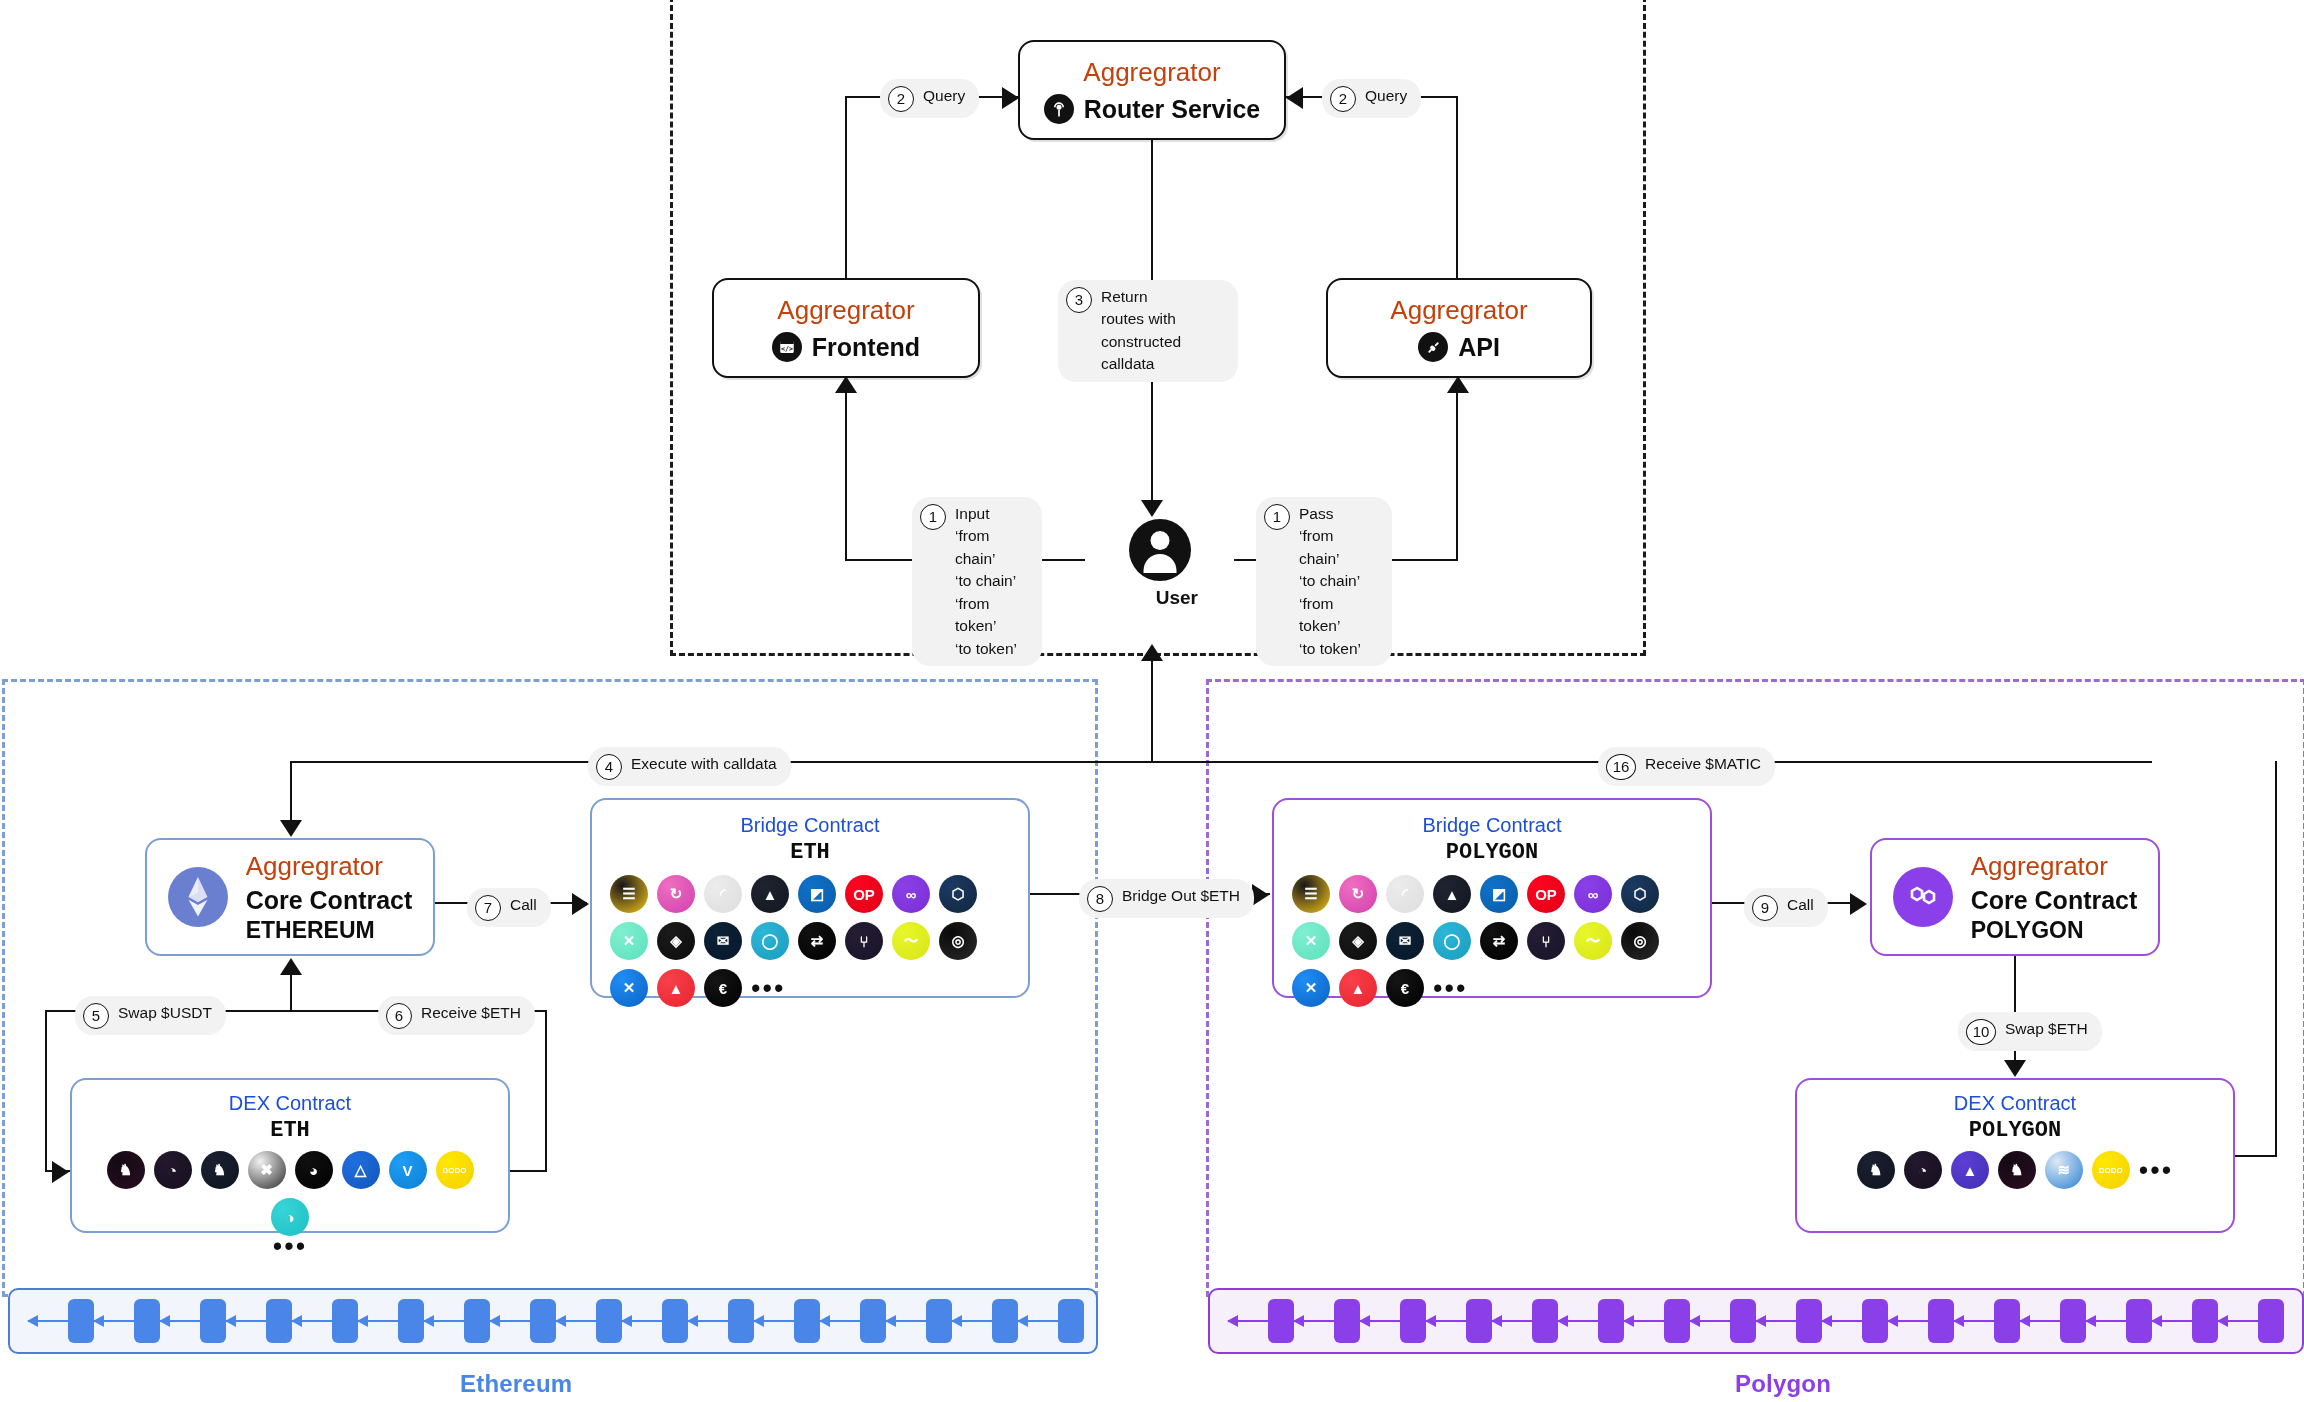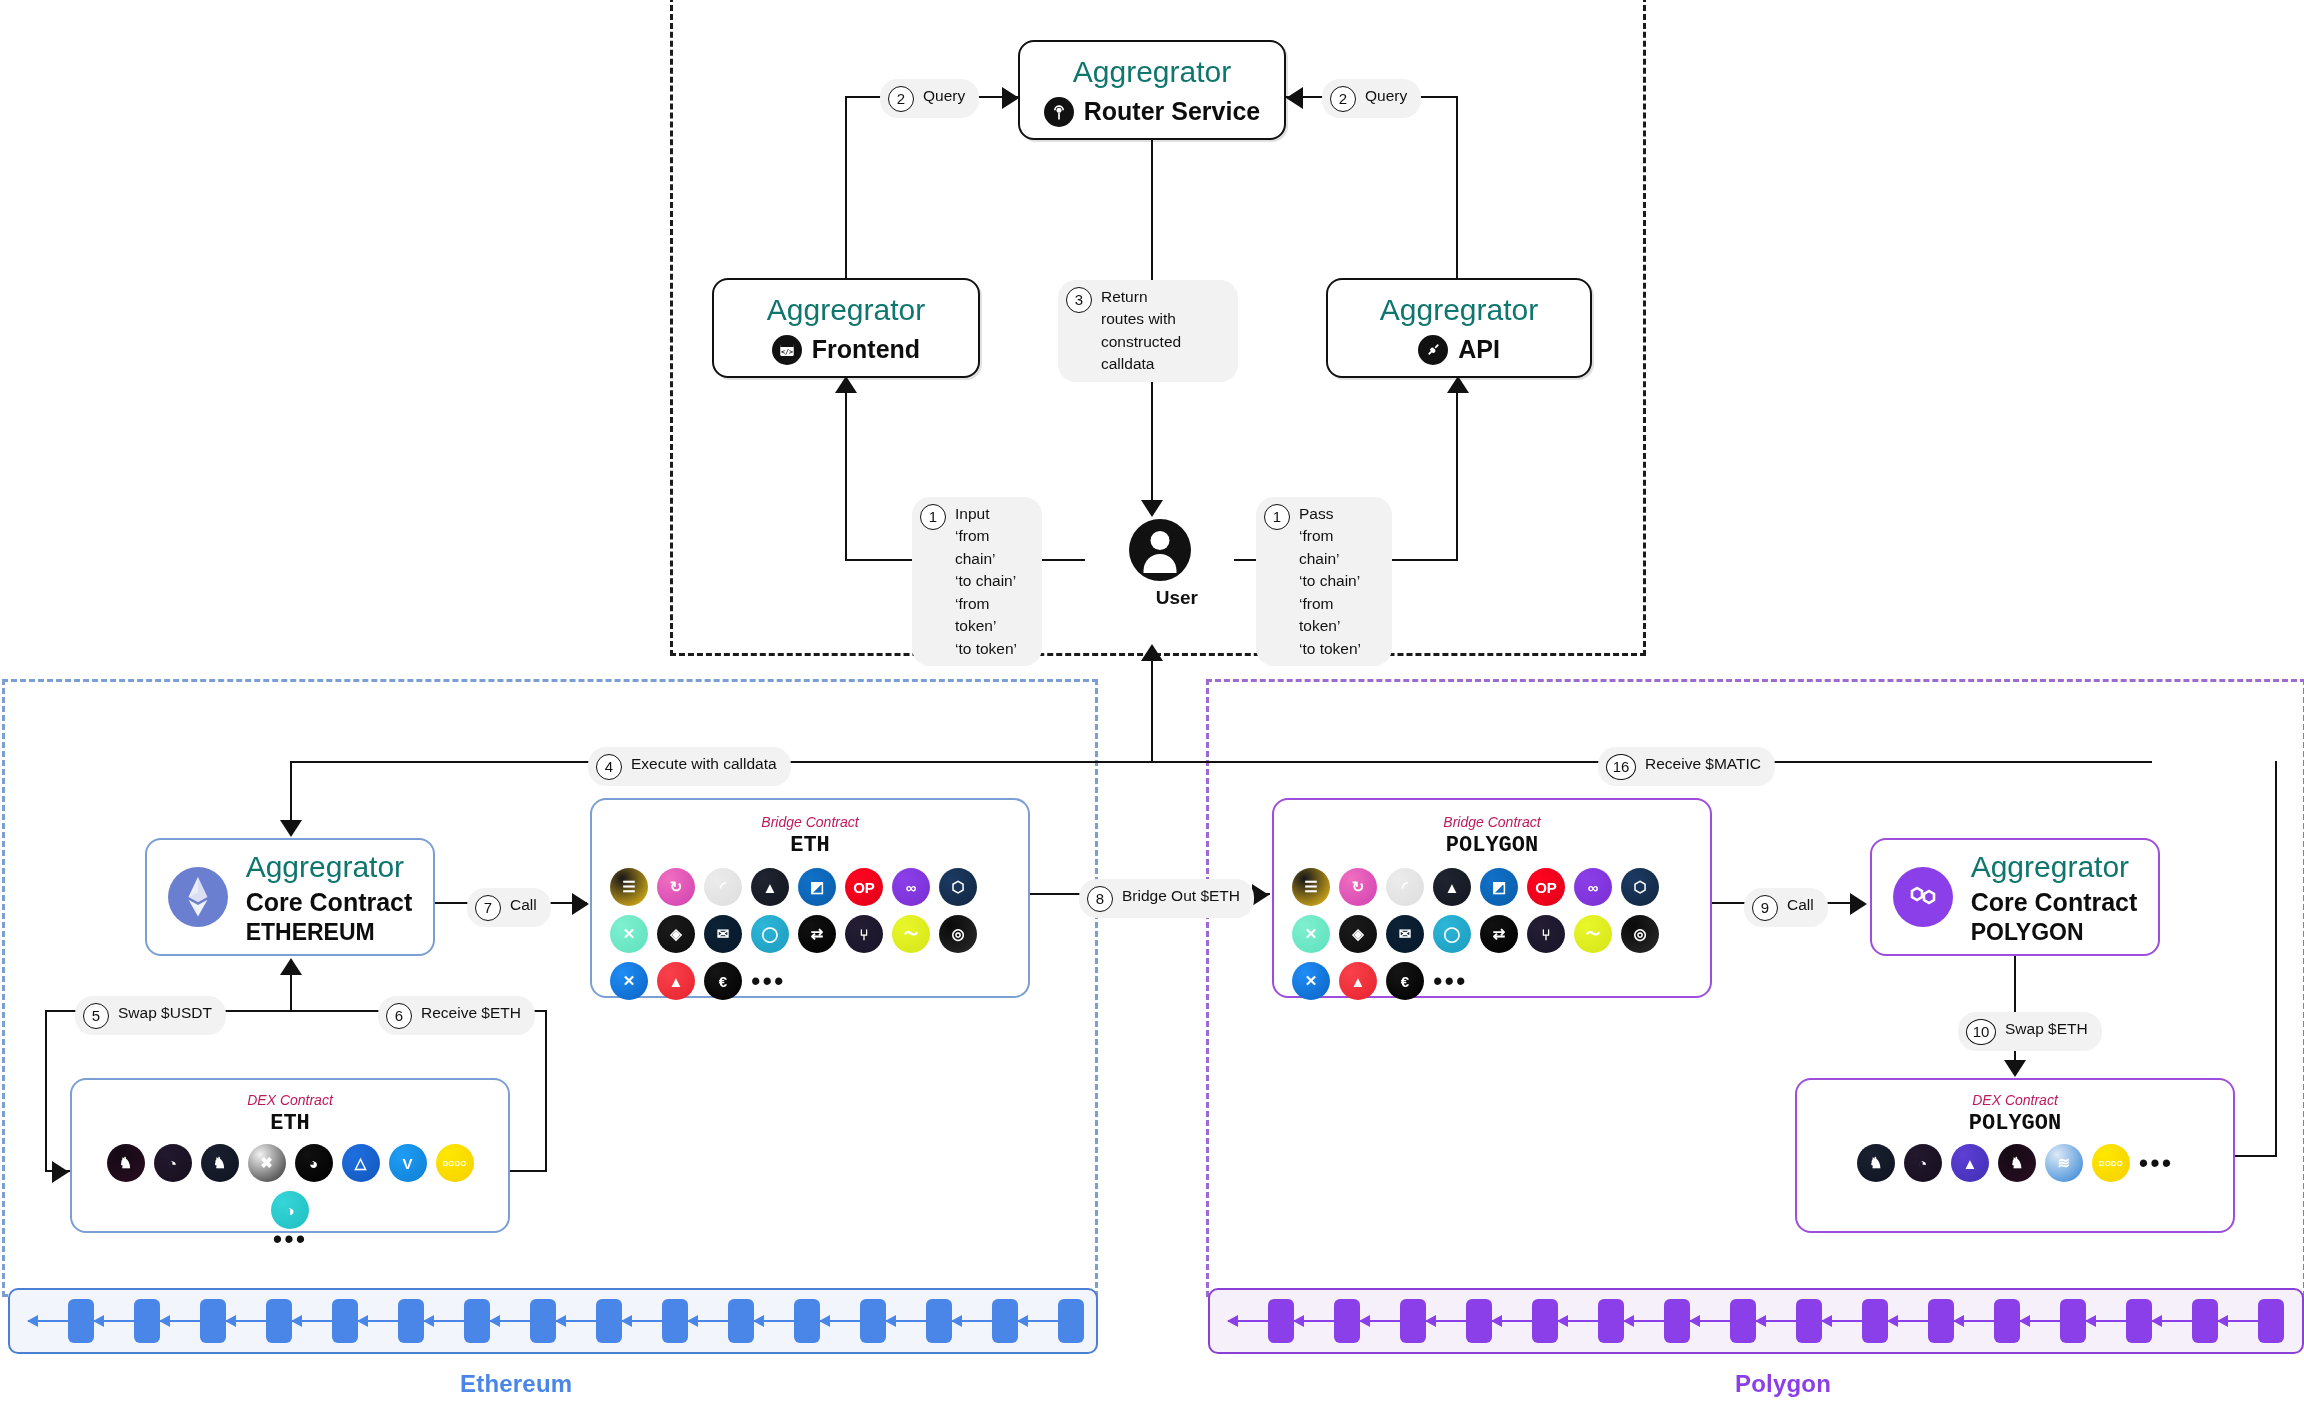--- a/index.html
+++ b/index.html
@@ -63,21 +63,21 @@
   
   .node {
     position:absolute; background:#fff; border-radius:16px;
     display:flex; flex-direction:column; align-items:center; justify-content:center;
     text-align:center;
   }
   .node.black { border:2.5px solid #111; box-shadow:2px 2px 0 rgba(0,0,0,.12); }
   .node.blue  { border:2px solid #7b9fd4; }
   .node.purple{ border:2px solid #9d4edd; }
 
-  .node-sub { font-size:30px; color:#0f766e; font-weight:400; line-height:1.25; }
+  .node-sub { font-size:26px; color:#c2410c; font-weight:400; line-height:1.25; }
   .node-main {
     font-size:25px; color:#0d0d0d; font-weight:bold;
     display:flex; align-items:center; gap:10px; margin-top:6px;
   }
 
   
   .logo { border-radius:50%; display:flex; align-items:center; justify-content:center; flex:0 0 auto; }
 
   
   .pill {
@@ -117,21 +117,21 @@
     content:""; position:absolute; left:50%; top:35px; transform:translateX(-50%);
     width:33px; height:19px; border-radius:17px 17px 0 0; background:#fff;
   }
   .user-label { font-size:19px; font-weight:bold; color:#111; margin-top:6px; }
 
   
   .grid { display:flex; flex-wrap:wrap; gap:9px; justify-content:flex-start; }
   .grid .logo { width:38px; height:38px; font-size:12px; font-weight:bold; color:#fff; }
   .dots { font-size:27px; color:#111; line-height:30px; letter-spacing:2px;
           display:flex; align-items:center; height:38px; }
-  .ct-title { font-size:14px; color:#be185d;font-style:italic; }
+  .ct-title { font-size:20px; color:#1d4ed8; }
   .ct-chain { font-size:22px; font-weight:bold; color:#0d0d0d; margin-top:3px;font-family:Liberation Mono, monospace; }
 </style>
 </head>
 <body>
 
 <div class="canvas">
 
   <div class="region region-offchain"></div>
   <div class="region region-eth"></div>
   <div class="region region-poly"></div>

